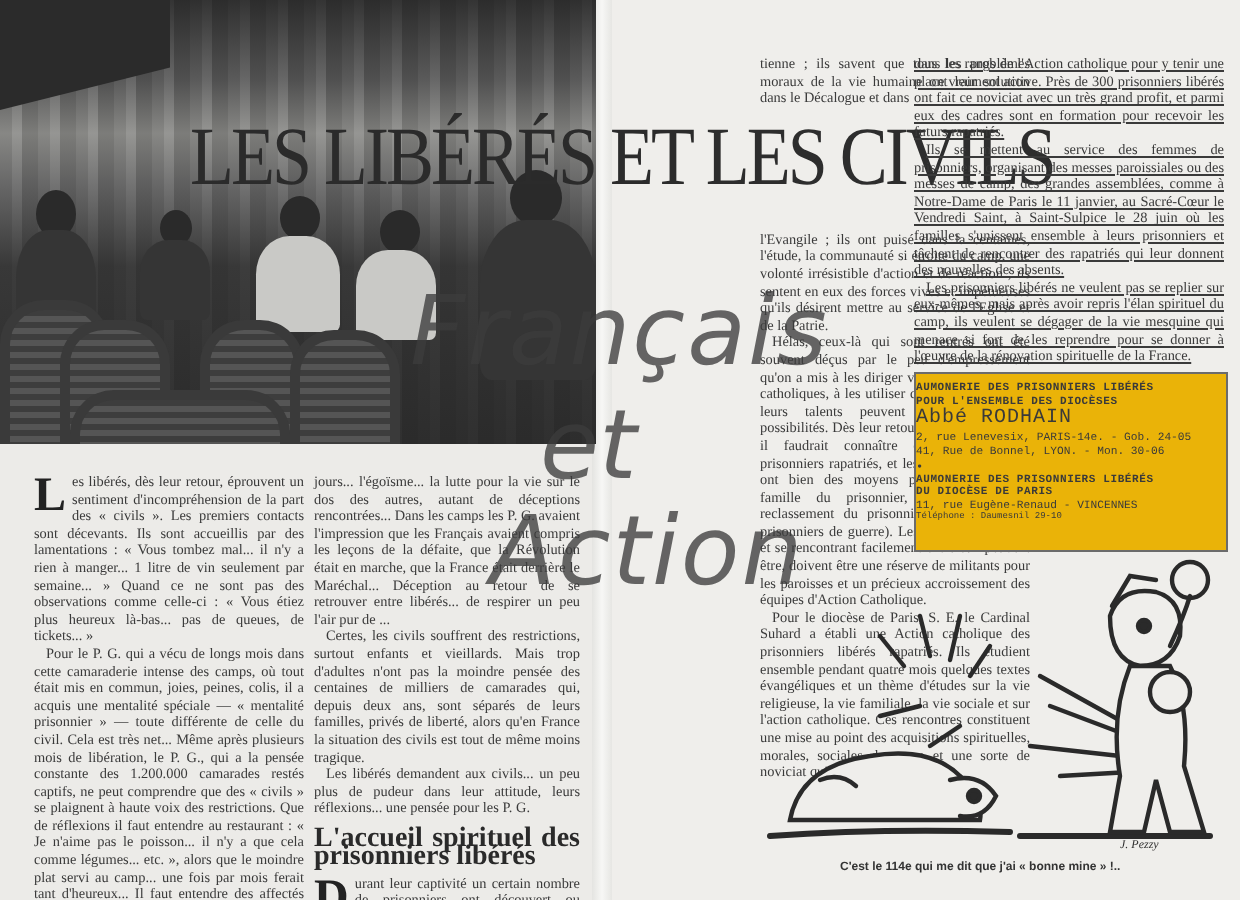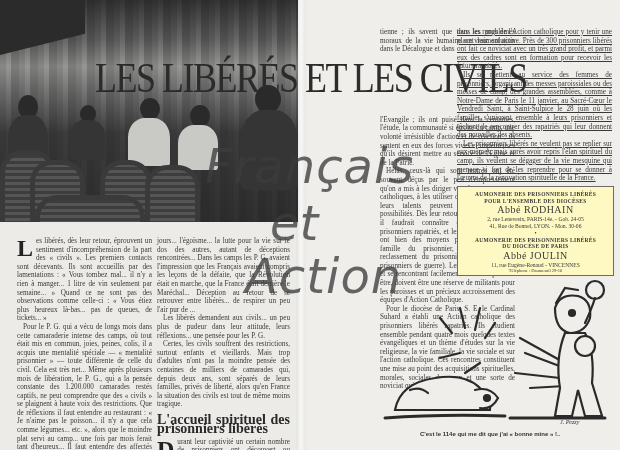--- a/index.html
+++ b/index.html
@@ -21,21 +21,21 @@
   .head { position:absolute; background:#2a2a2a; border-radius:50%; }
 
   .title { position:absolute; left:95px; top:54px; font-family:"Liberation Serif", serif; font-size:36px; letter-spacing:-1.5px; color:#2d2d2d; white-space:nowrap; transform:scaleY(1.15); transform-origin:left top; }
   .title .t1 { color:#2b2b2b; }
 
   .col { position:absolute; font-size:7.2px; line-height:8.6px; text-align:justify; color:#3a3a3a; }
   .col p { margin:0; text-indent:6px; }
   .dropcap { float:left; font-size:24px; line-height:20px; font-weight:bold; margin:1px 3px 0 0; color:#222; }
   .subhead { font-weight:bold; font-size:14px; line-height:9.5px; margin:6px 0 4px 0; color:#2a2a2a; }
 
-  .box { position:absolute; left:457px; top:186px; width:155px; height:88px; border:1px solid #6b6b6b; background:#fef9c3; text-align:center; font-family:Liberation Serif, serif; color:#3a3a3a; }
+  .box { position:absolute; left:457px; top:186px; width:155px; height:88px; border:1px solid #6b6b6b; background:#eab308; text-align:left; font-family:Liberation Mono, monospace; color:#3a3a3a; }
   .box .org { font-size:5.5px; font-weight:bold; letter-spacing:0.3px; line-height:6.5px; margin-top:4px; }
   .box .name { font-size:10px; letter-spacing:0.5px; line-height:12px; }
   .box .addr { font-size:5.6px; line-height:6.8px; }
   .box .dot { font-size:6px; line-height:7px; }
   .box .tel { font-size:4.5px; line-height:6px; }
 
   .cartoon { position:absolute; left:380px; top:278px; width:236px; height:150px; }
   .caption { position:absolute; left:420px; top:431px; font-family:"Liberation Sans", sans-serif; font-size:6px; font-weight:bold; color:#333; white-space:nowrap; }
 
   .wm { position:absolute; font-family:"DejaVu Sans", sans-serif; color:rgba(60,60,60,0.78); font-style:italic; white-space:nowrap; }
@@ -75,22 +75,22 @@
 </div>
 
 <div class="col" style="left:17px;top:237px;width:135px;">
   <span class="dropcap">L</span>
   <p style="text-indent:0">es libérés, dès leur retour, éprouvent un sentiment d'incompréhension de la part des « civils ». Les premiers contacts sont décevants. Ils sont accueillis par des lamentations : « Vous tombez mal... il n'y a rien à manger... 1 litre de vin seulement par semaine... » Quand ce ne sont pas des observations comme celle-ci : « Vous étiez plus heureux là-bas... pas de queues, de tickets... »</p>
   <p>Pour le P. G. qui a vécu de longs mois dans cette camaraderie intense des camps, où tout était mis en commun, joies, peines, colis, il a acquis une mentalité spéciale — « mentalité prisonnier » — toute différente de celle du civil. Cela est très net... Même après plusieurs mois de libération, le P. G., qui a la pensée constante des 1.200.000 camarades restés captifs, ne peut comprendre que des « civils » se plaignent à haute voix des restrictions. Que de réflexions il faut entendre au restaurant : « Je n'aime pas le poisson... il n'y a que cela comme légumes... etc. », alors que le moindre plat servi au camp... une fois par mois ferait tant d'heureux... Il faut entendre des affectés spéciaux ou autres qui disent à haute voix : « S'il faut encore passer un hiver comme celui qu'on a passé... » Ces réflexions qui se répètent tous les</p>
 </div>
 
 <div class="col" style="left:157px;top:237px;width:133px;">
   <p style="text-indent:0">jours... l'égoïsme... la lutte pour la vie sur le dos des autres, autant de déceptions rencontrées... Dans les camps les P. G. avaient l'impression que les Français avaient compris les leçons de la défaite, que la Révolution était en marche, que la France était derrière le Maréchal... Déception au retour de se retrouver entre libérés... de respirer un peu l'air pur de ...</p>
+  <p>Certes, les civils souffrent des restrictions, surtout enfants et vieillards. Mais trop d'adultes n'ont pas la moindre pensée des centaines de milliers de camarades qui, depuis deux ans, sont séparés de leurs familles, privés de liberté, alors qu'en France la situation des civils est tout de même moins tragique.</p>
   <p>Les libérés demandent aux civils... un peu plus de pudeur dans leur attitude, leurs réflexions... une pensée pour les P. G.</p>
-  <p>Certes, les civils souffrent des restrictions, surtout enfants et vieillards. Mais trop d'adultes n'ont pas la moindre pensée des centaines de milliers de camarades qui, depuis deux ans, sont séparés de leurs familles, privés de liberté, alors qu'en France la situation des civils est tout de même moins tragique.</p>
   <div class="subhead">L'accueil spirituel des prisonniers libérés</div>
   <span class="dropcap">D</span>
   <p style="text-indent:0">urant leur captivité un certain nombre de prisonniers ont découvert ou retrouvé les richesses de la vie spirituelle ; ils ont compris que les forces morales ne se puisent pleinement que dans la vraie vie chré-</p>
 </div>
 
 <div class="col" style="left:380px;top:28px;width:135px;height:400px;overflow:hidden;">
   <p style="text-indent:0">tienne ; ils savent que tous les problèmes moraux de la vie humaine ont leur solution dans le Décalogue et dans</p>
   <div style="height:62px;"></div>
   <p style="text-indent:0">l'Evangile ; ils ont puisé dans la centaines, l'étude, la communauté si étroite du camp, une volonté irrésistible d'action et de réaction ; ils sentent en eux des forces vives et impétueuses qu'ils désirent mettre au service de l'Eglise et de la Patrie.</p>
   <p>Hélas, ceux-là qui sont rentrés ont été souvent déçus par le peu d'empressement qu'on a mis à les diriger vers les mouvements catholiques, à les utiliser dans des services où leurs talents peuvent s'appliquer leurs possibilités. Dès leur retour dans les paroisses, il faudrait connaître et rencontrer les prisonniers rapatriés, et les chefs de paroisses ont bien des moyens pour cela (mairies, famille du prisonnier, commissariat du reclassement du prisonnier, association des prisonniers de guerre). Les libérés ainsi reçus et se rencontrant facilement entre eux peuvent être, doivent être une réserve de militants pour les paroisses et un précieux accroissement des équipes d'Action Catholique.</p>
@@ -109,21 +109,20 @@
     <div>POUR L'ENSEMBLE DES DIOCÈSES</div>
   </div>
   <div class="name">Abbé RODHAIN</div>
   <div class="addr">2, rue Lenevesix, PARIS-14e. - Gob. 24-05</div>
   <div class="addr">41, Rue de Bonnel, LYON. - Mon. 30-06</div>
   <div class="dot">•</div>
   <div class="org" style="margin-top:0">
     <div>AUMONERIE DES PRISONNIERS LIBÉRÉS</div>
     <div>DU DIOCÈSE DE PARIS</div>
   </div>
-  <div class="name">Abbé JOULIN</div>
   <div class="addr">11, rue Eugène-Renaud - VINCENNES</div>
   <div class="tel">Téléphone : Daumesnil 29-10</div>
 </div>
 
 <svg class="cartoon" viewBox="0 0 236 150">
   <g stroke="#2a2a2a" stroke-width="2.2" fill="none" stroke-linecap="round">
 
     <path d="M5 140 Q60 136 125 138" stroke-width="3"></path>
     <path d="M130 140 L225 140" stroke-width="3"></path>
 

